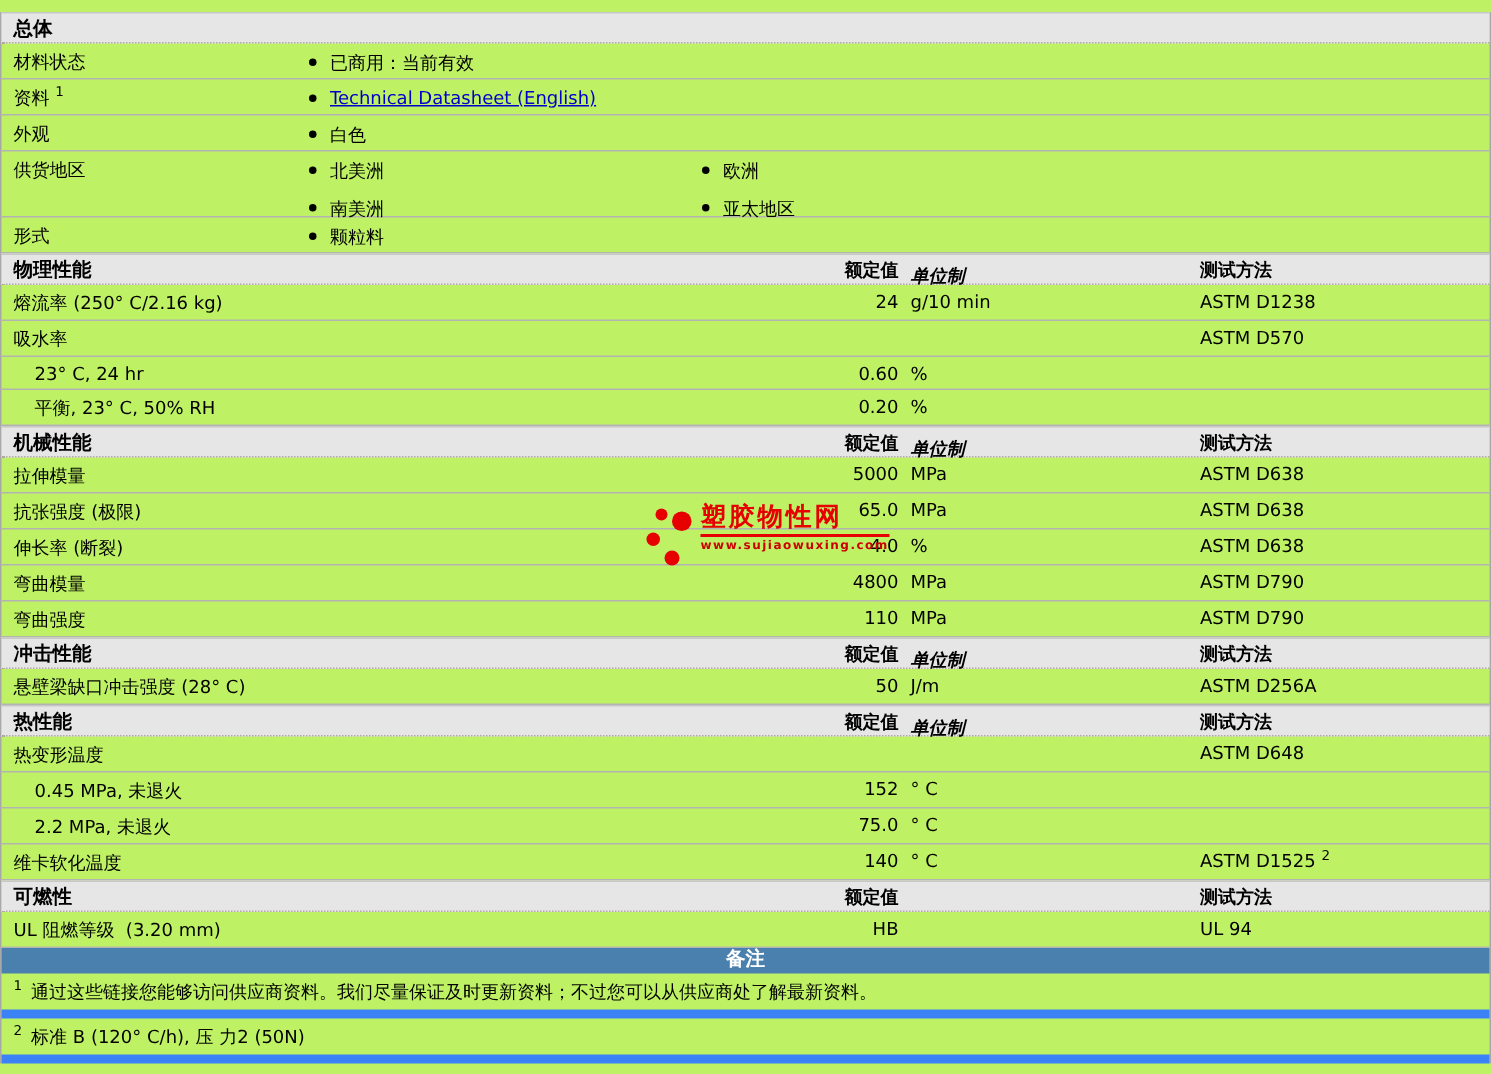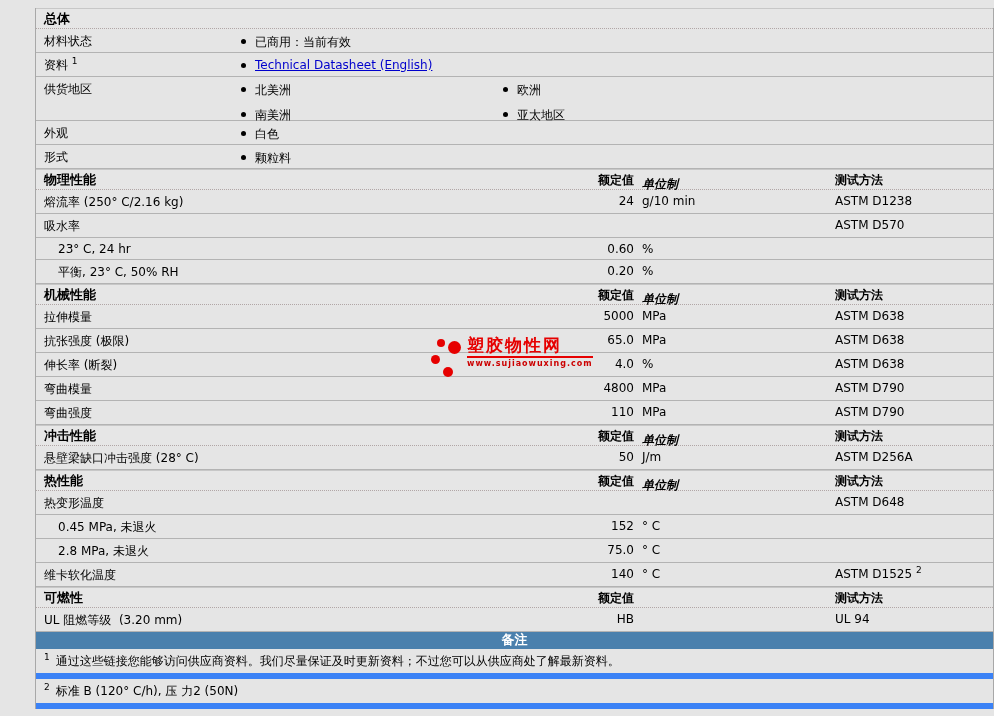--- a/index.html
+++ b/index.html
@@ -1,17 +1,17 @@
 <!DOCTYPE html>
 <html><head>
 <meta charset="utf-8">
 <style>
   * { margin:0; padding:0; box-sizing:border-box; }
   body { font-family:"DejaVu Sans", sans-serif; font-size:12px; color:#000; background:#fff; }
-  .sheet { position:relative; width:994px; height:716px; background:#e5e5e5; overflow:hidden;padding-left:35px; }
+  .sheet { position:relative; width:994px; height:716px; background:#bef264; overflow:hidden; }
   .tbl { position:relative; margin-top:8px; border-left:1px solid #a8a8a8; border-right:1px solid #a8a8a8; }
 
   
   .sec { position:relative; background:#e6e6e6; border-top:1px solid #c7c7c7; border-bottom:1px dotted #b1a6a6;
          font-weight:bold; height:21px; line-height:20px; }
   .sec .sec-title { padding-left:8px; font-size:13px; }
   .colhead-rated { position:absolute; left:478px; width:120px; text-align:right; top:0; }
   .colhead-unit  { position:absolute; left:606px; top:4px;font-style:italic; }
   .colhead-method{ position:absolute; left:799px; top:0; }
 
@@ -75,50 +75,50 @@
     <div class="row">
       <span class="label"><span>资料</span> <sup>1</sup></span>
       <div class="blist">
         <div class="bitem">
           <span class="bullet"></span>
           <a class="link btext">Technical Datasheet (English)</a>
         </div>
       </div>
     </div>
 
+    <div class="row">
+      <span class="label">外观</span>
+      <div class="blist">
+        <div class="bitem">
+          <span class="bullet"></span>
+          <span class="btext">白色</span>
+        </div>
+      </div>
+    </div>
+
     <div class="row" style="min-height:44px;">
       <span class="label">供货地区</span>
       <div class="blist">
         <div class="bitem">
           <span class="bullet"></span>
           <span class="btext">北美洲</span>
         </div>
         <div class="bitem">
           <span class="bullet"></span>
           <span class="btext">南美洲</span>
         </div>
       </div>
       <div class="blist2">
         <div class="bitem">
           <span class="bullet"></span>
           <span class="btext">欧洲</span>
         </div>
         <div class="bitem">
           <span class="bullet"></span>
           <span class="btext">亚太地区</span>
-        </div>
-      </div>
-    </div>
-
-    <div class="row">
-      <span class="label">外观</span>
-      <div class="blist">
-        <div class="bitem">
-          <span class="bullet"></span>
-          <span class="btext">白色</span>
         </div>
       </div>
     </div>
 
     <div class="row">
       <span class="label">形式</span>
       <div class="blist">
         <div class="bitem">
           <span class="bullet"></span>
           <span class="btext">颗粒料</span>
@@ -216,21 +216,21 @@
     <div class="row">
       <span class="label">热变形温度</span>
       <span class="method">ASTM D648</span>
     </div>
     <div class="row">
       <span class="label indent">0.45 MPa, 未退火</span>
       <span class="val">152</span>
       <span class="unit">° C</span>
     </div>
     <div class="row">
-      <span class="label indent">2.8 MPa, 未退火</span>
+      <span class="label indent">2.2 MPa, 未退火</span>
       <span class="val">75.0</span>
       <span class="unit">° C</span>
     </div>
     <div class="row">
       <span class="label">维卡软化温度</span>
       <span class="val">140</span>
       <span class="unit">° C</span>
       <span class="method"><span>ASTM D1525</span> <sup>2</sup></span>
     </div>
 

